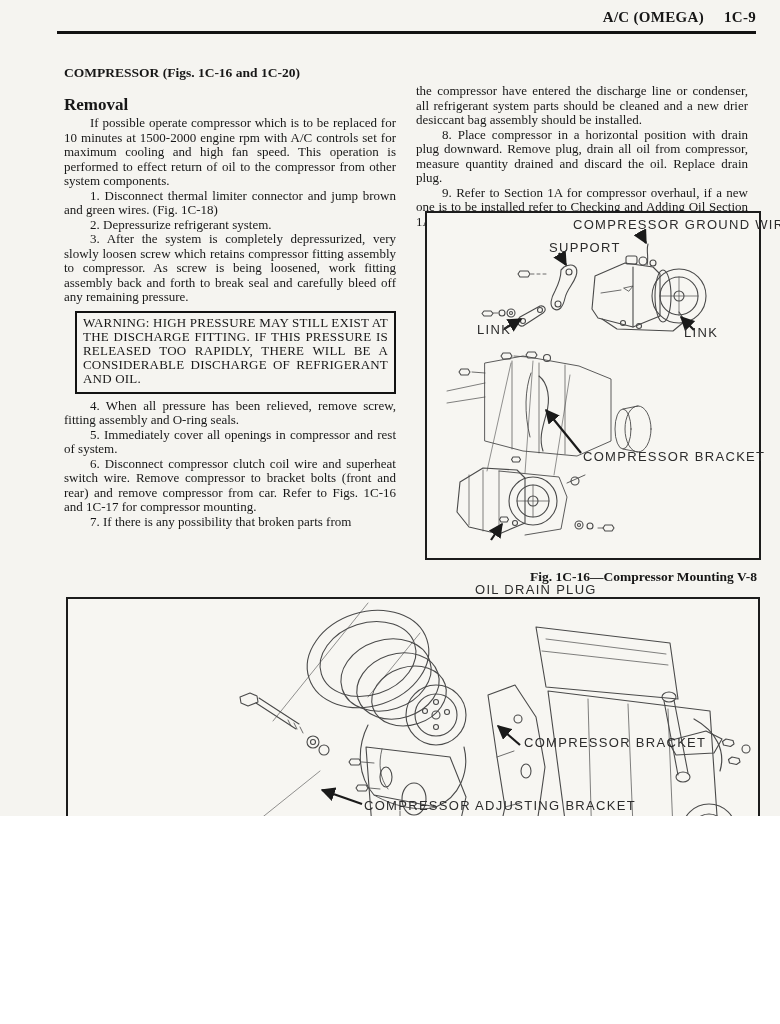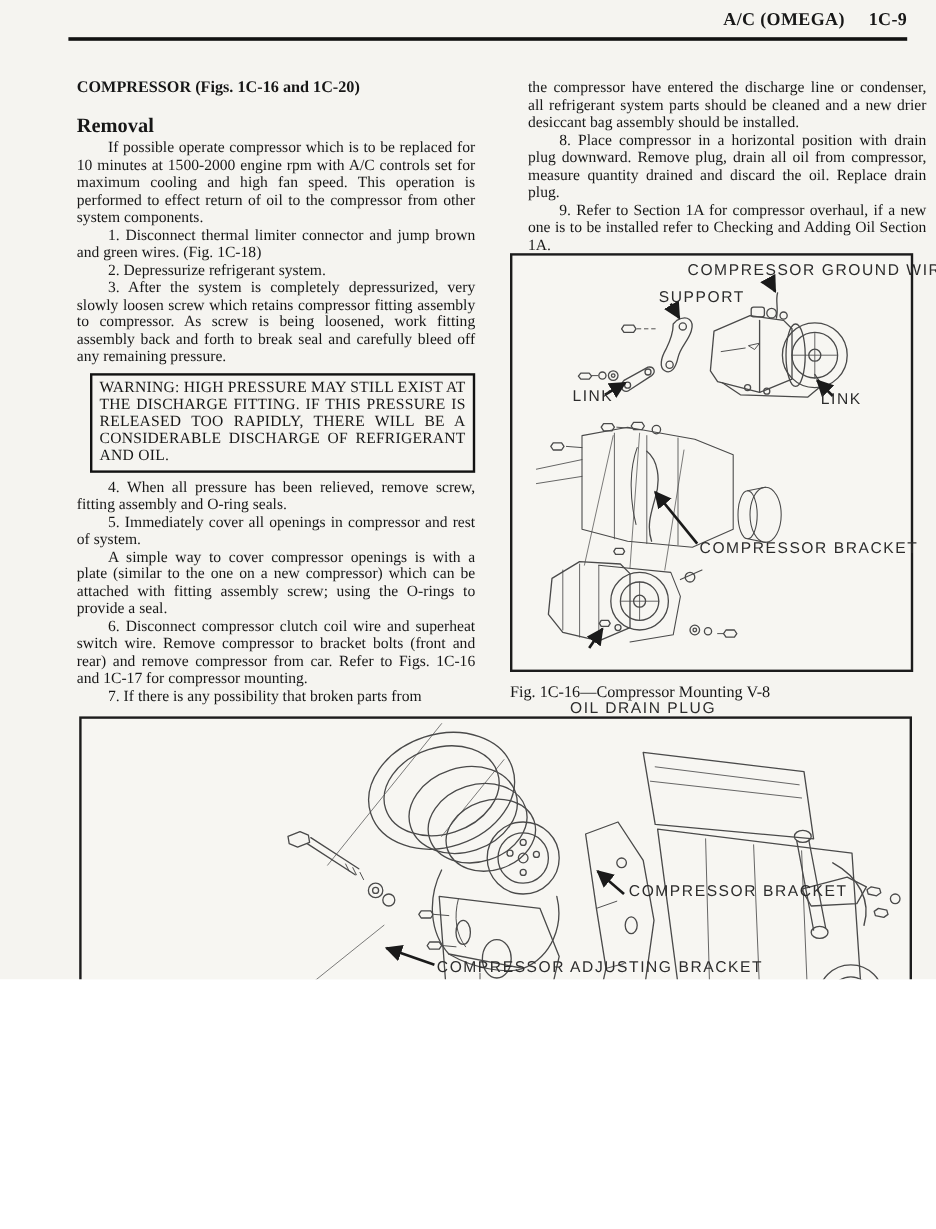--- a/index.html
+++ b/index.html
@@ -17,21 +17,21 @@
     text-align:right; font-weight:bold; font-size:15px; letter-spacing:.3px;
   }
   .hdr .gap{display:inline-block;width:20px;}
   .hdr-rule{
     position:absolute; top:31px; left:57px; width:699px; height:3px;
     background:#121212;
   }
   
   .col{position:absolute; width:332px; font-size:13px; line-height:14.5px; text-align:justify;}
   .col-left{left:64px; top:66px;}
-  .col-right{left:416px; top:66px;margin-left:24px;}
+  .col-right{left:416px; top:84px;}
   .sec-title{font-weight:bold; font-size:13.5px; margin:0 0 0 0;}
   .sub-title{font-weight:bold; font-size:17px; margin:17px 0 4px 0;}
   .col p{margin:0; text-indent:26px;}
   .col p.noindent{text-indent:0;}
   .warn{
     border:2.5px solid #121212;
     margin:6px 0 5px 11px;
     padding:3px 6px 5px 6px;
     text-align:justify;
     line-height:14.2px;
@@ -44,21 +44,21 @@
   .fig16{left:425px; top:211px; width:332px; height:345px;}
   .fig17{left:66px; top:597px; width:690px; height:371px;}
   .figbox svg{position:absolute; left:0; top:0; width:100%; height:100%;}
   .figlabel{
     position:absolute;
     font-family:"Liberation Sans", sans-serif;
     font-size:13px; letter-spacing:1.3px; color:#2c2c2c;
     white-space:nowrap; font-weight:500;
   }
   .figcap{
-    position:absolute; text-align:left; font-weight:normal; font-size:13.5px;
+    position:absolute; text-align:right; font-weight:bold; font-size:13.5px;
   }
   .cap16{left:425px; top:569px; width:332px;}
   .cap17{left:14px; top:978px; width:780px;}
 </style>
 </head>
 <body>
 
 <div class="page">
 
   <div class="hdr">
@@ -69,21 +69,20 @@
   <div class="col col-left">
     <div class="sec-title">COMPRESSOR (Figs. 1C-16 and 1C-20)</div>
     <div class="sub-title">Removal</div>
     <p>If possible operate compressor which is to be replaced for 10 minutes at 1500-2000 engine rpm with A/C controls set for maximum cooling and high fan speed. This operation is performed to effect return of oil to the compressor from other system components.</p>
     <p>1. Disconnect thermal limiter connector and jump brown and green wires. (Fig. 1C-18)</p>
     <p>2. Depressurize refrigerant system.</p>
     <p>3. After the system is completely depressurized, very slowly loosen screw which retains compressor fitting assembly to compressor. As screw is being loosened, work fitting assembly back and forth to break seal and carefully bleed off any remaining pressure.</p>
     <div class="warn">WARNING: HIGH PRESSURE MAY STILL EXIST AT THE DISCHARGE FITTING. IF THIS PRESSURE IS RELEASED TOO RAPIDLY, THERE WILL BE A CONSIDERABLE DISCHARGE OF REFRIGERANT AND OIL.</div>
     <p>4. When all pressure has been relieved, remove screw, fitting assembly and O-ring seals.</p>
     <p>5. Immediately cover all openings in compressor and rest of system.</p>
-    <p>A simple way to cover compressor openings is with a plate (similar to the one on a new compressor) which can be attached with fitting assembly screw; using the O-rings to provide a seal.</p>
     <p>6. Disconnect compressor clutch coil wire and superheat switch wire. Remove compressor to bracket bolts (front and rear) and remove compressor from car. Refer to Figs. 1C-16 and 1C-17 for compressor mounting.</p>
     <p>7. If there is any possibility that broken parts from</p>
   </div>
 
   <div class="col col-right">
     <p class="noindent">the compressor have entered the discharge line or condenser, all refrigerant system parts should be cleaned and a new drier desiccant bag assembly should be installed.</p>
     <p>8. Place compressor in a horizontal position with drain plug downward. Remove plug, drain all oil from compressor, measure quantity drained and discard the oil. Replace drain plug.</p>
     <p>9. Refer to Section 1A for compressor overhaul, if a new one is to be installed refer to Checking and Adding Oil Section 1A.</p>
   </div>
 

